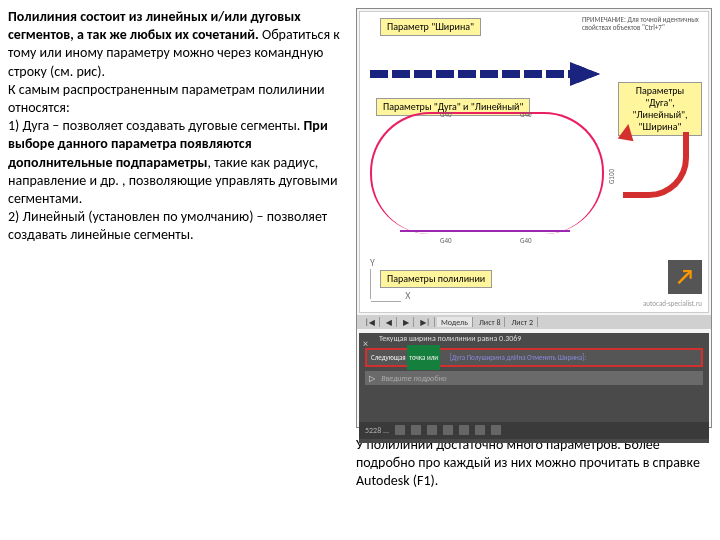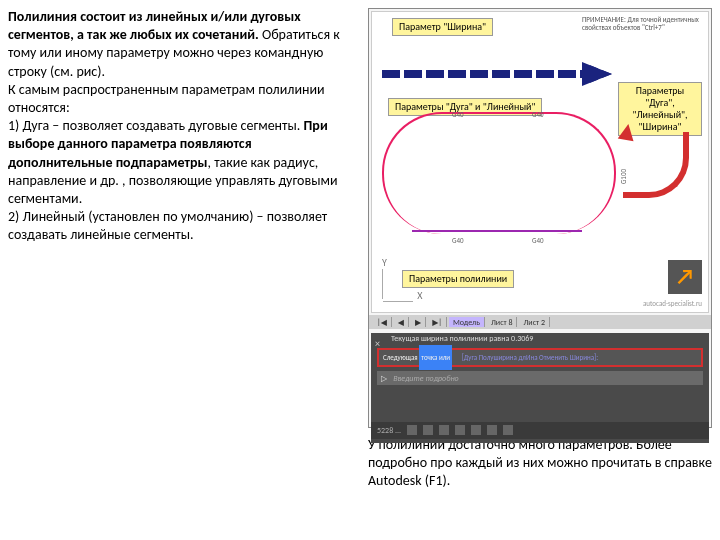--- a/index.html
+++ b/index.html
@@ -7,21 +7,21 @@
     padding: 8px;
     font-family: Calibri, Arial, sans-serif;
     font-size: 14px;
     line-height: 1.3;
     width: 720px;
     box-sizing: border-box;
     background: #fff;
   }
   .layout {
     display: flex;
-    gap: 12px;
+    gap: 0;
   }
   .left-col {
     flex: 0 0 348px;
   }
   .right-col {
     flex: 1;
   }
   .bold {
     font-weight: bold;
   }
@@ -255,50 +255,50 @@
         <span class="seg-label" style="top:98px;left:160px;">G40</span>
         <span class="seg-label" style="top:224px;left:80px;">G40</span>
         <span class="seg-label" style="top:224px;left:160px;">G40</span>
         <span class="seg-label" style="top:160px;left:244px;transform:rotate(-90deg);">G100</span>
 
         <div class="red-arrow-curved">
           <div class="red-curve"></div>
           <div class="red-arrowhead"></div>
         </div>
 
-        <div class="label-box" style="top:258px;left:30px;">Параметры полилинии</div>
+        <div class="label-box" style="top:258px;left:20px;">Параметры полилинии</div>
 
         <div class="coord">
           <div><span>Y</span></div>
           <span class="yline"></span><span class="xline"></span>
           <span style="margin-left:2px;">X</span>
         </div>
 
         <div class="logo-square">
           <span class="logo-arrow-icon">↗</span>
         </div>
         <div class="logo-box">autocad-specialist.ru</div>
       </div>
 
       <div class="tab-strip">
         <span>|◀</span>
         <span>◀</span>
         <span>▶</span>
         <span>▶|</span>
-        <span style="background:#c4b5fd;">Модель</span>
+        <span style="background:#e5e5e5;">Модель</span>
         <span>Лист 8</span>
         <span>Лист 2</span>
       </div>
 
       <div class="bottom-ui">
         <div style="position:absolute;left:4px;top:4px;color:#ccc;font-size:10px;">×</div>
         <div class="cmd-line" style="padding-left:14px;">Текущая ширина полилинии равна 0.3069</div>
         <div class="cmd-red-box">
           <span>Следующая </span>
-          <span style="background:#3b82f6;padding:8px 2px;">точка или</span>
+          <span style="background:#15803d;padding:8px 2px;">точка или</span>
           <span class="cmd-options"> [Дуга Полуширина длИна Отменить Ширина]:</span>
         </div>
         <div class="cmd-input-row">
           <span style="color:#ddd;">▷</span>
           <span style="color:#aaa;font-style:italic;">Введите подробно</span>
         </div>
         <div class="status-row">
           <span>5228 ...</span>
           <span class="status-icon"></span>
           <span class="status-icon"></span>

